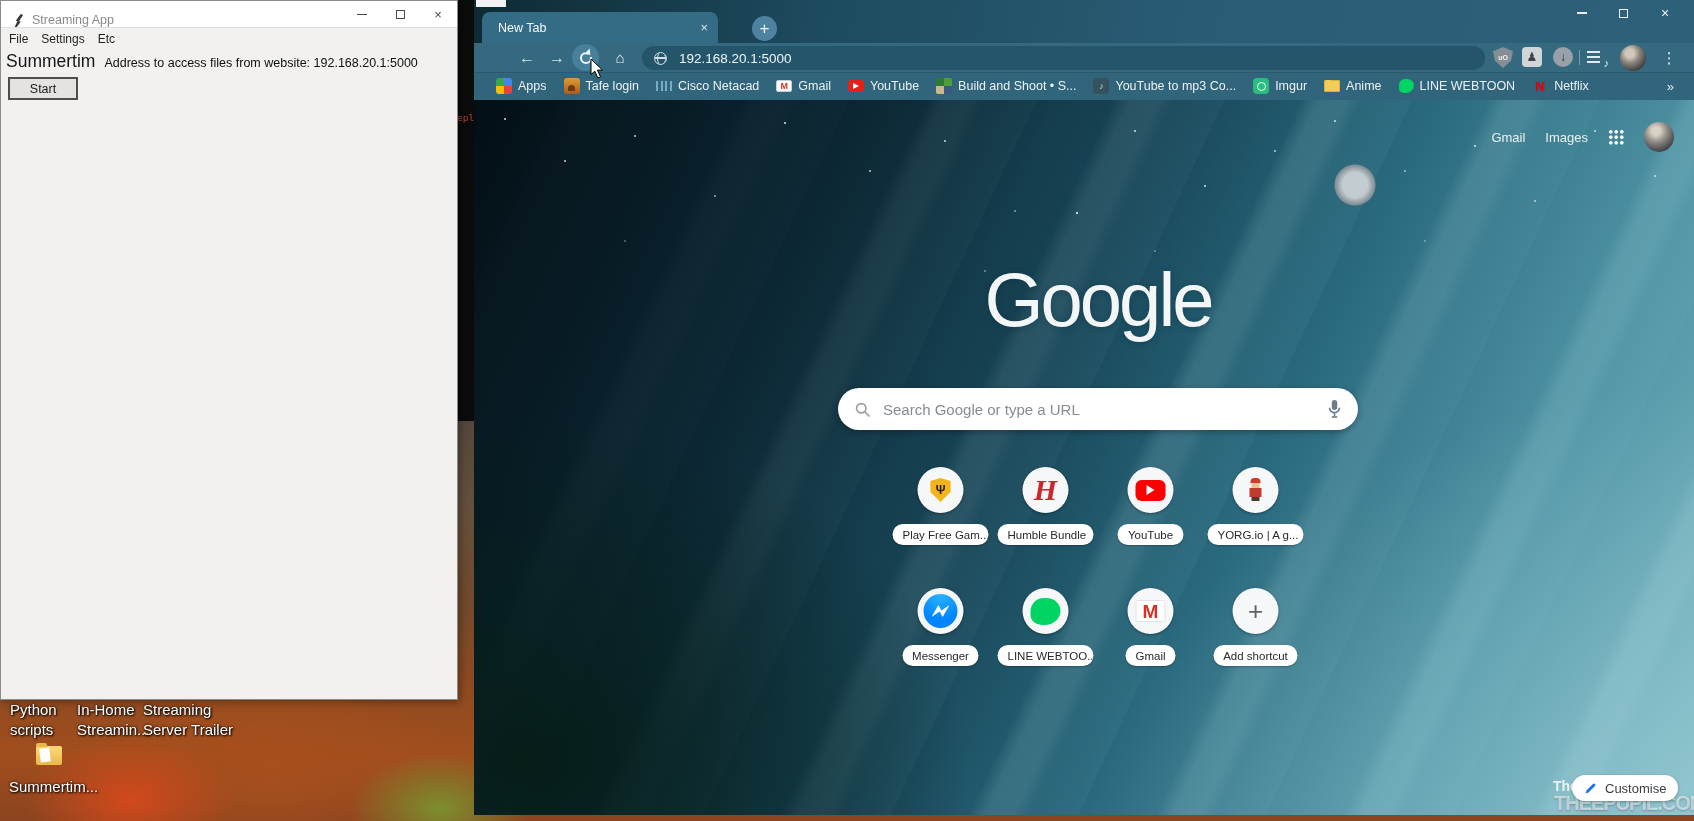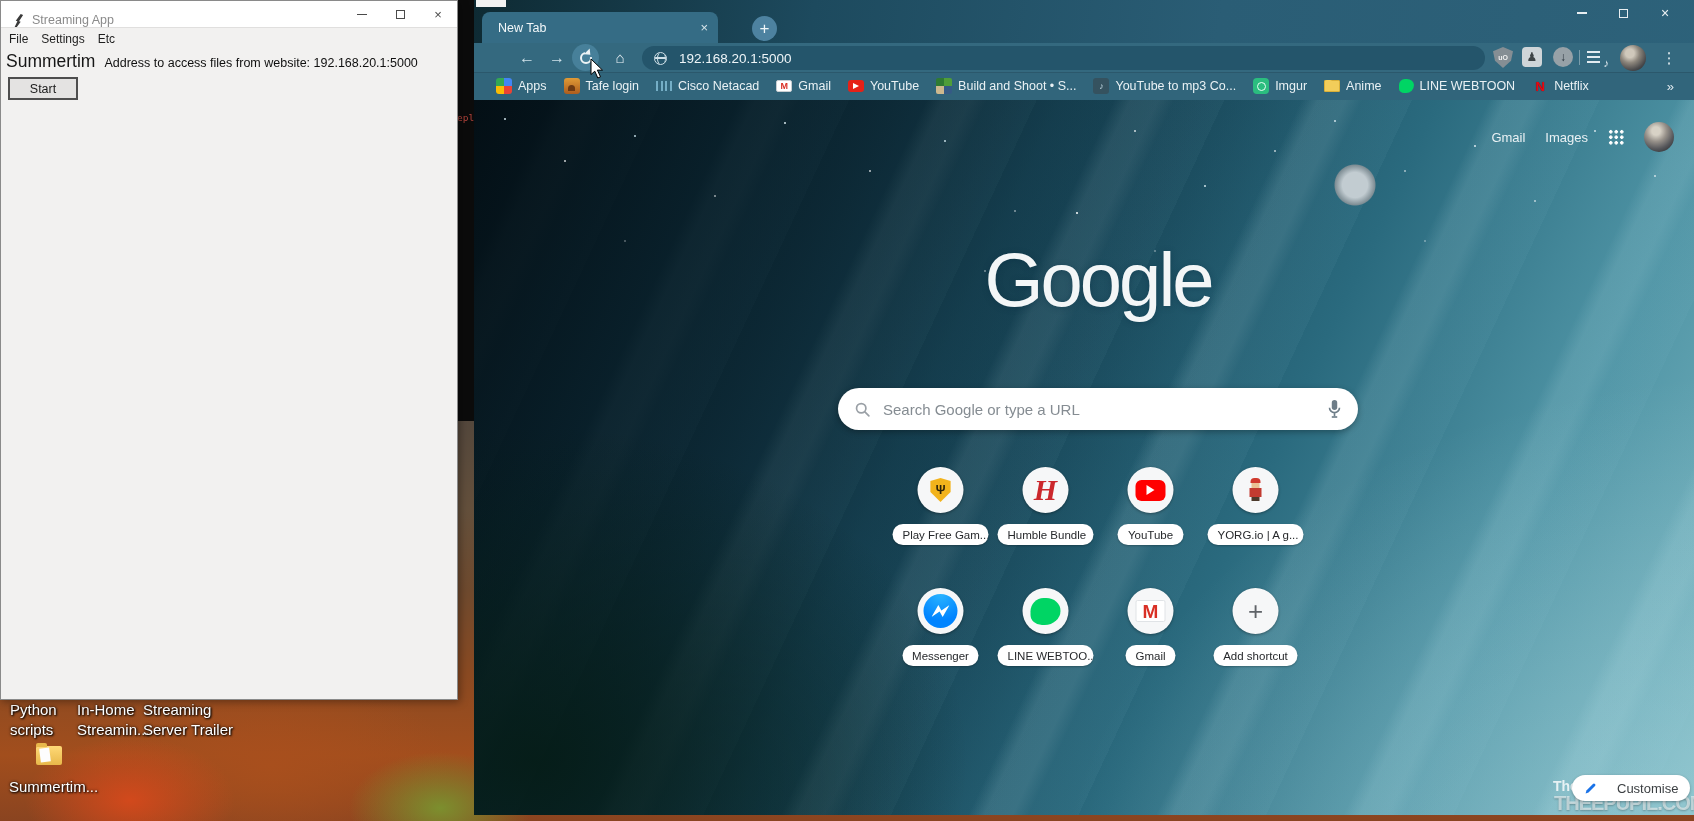--- a/index.html
+++ b/index.html
@@ -124,21 +124,21 @@
     box-shadow:30px 18px #cfe2e8,90px 60px rgba(255,255,255,.8),160px 35px #bdd6de,240px 95px rgba(255,255,255,.6),
     310px 22px #d7e8ee,395px 70px rgba(255,255,255,.75),470px 40px #c4dbe3,540px 110px rgba(255,255,255,.5),
     602px 112px #ffffff,660px 30px rgba(255,255,255,.8),730px 85px #d0e4ea,800px 50px rgba(255,255,255,.7),
     860px 20px #cfe2e8,930px 70px rgba(255,255,255,.6),1000px 45px #dceaf0,1060px 100px rgba(255,255,255,.65),
     1120px 30px #cfe2e8,1180px 75px rgba(255,255,255,.7),510px 170px rgba(255,255,255,.45),680px 150px rgba(255,255,255,.4),
     150px 140px rgba(255,255,255,.35),950px 140px rgba(255,255,255,.4)}
   .ntp-top{position:absolute;top:22px;right:20px;display:flex;align-items:center;gap:20px;color:#eaf1f4;font-size:13px}
   .grid9{width:16px;height:16px;background-image:radial-gradient(circle,#fff 1.6px,rgba(0,0,0,0) 1.9px);background-size:5.5px 5.5px}
   .avatar-lg{width:30px;height:30px;border-radius:50%;
     background:radial-gradient(circle at 40% 30%,#d8d2c6 0 15%,#97918a 38%,#55565a 65%,#1c1d1f 100%)}
-  .logo{position:absolute;top:136px;left:50%;transform:translateX(calc(-50% + 14px));
+  .logo{position:absolute;top:156px;left:50%;transform:translateX(calc(-50% + 14px));
     font-size:76px;font-weight:500;letter-spacing:-3px;color:#f3f6f7;text-shadow:0 1px 6px rgba(0,40,60,.35)}
   .searchbar{position:absolute;top:288px;left:50%;transform:translateX(calc(-50% + 14px));width:520px;height:42px;
     background:#fff;border-radius:21px;box-shadow:0 2px 6px rgba(0,0,0,.3);display:flex;align-items:center;padding:0 16px;gap:12px}
   .search-input{flex:1;border:0;outline:0;background:rgba(0,0,0,0);font-size:15px;color:#202124;font-family:inherit}
   .search-input::placeholder{color:#858c92}
   .tiles-row{position:absolute;left:50%;transform:translateX(calc(-50% + 14px));display:flex;gap:9px}
   .row1{top:367px}.row2{top:488px}
   .tile{width:96px;display:flex;flex-direction:column;align-items:center}
   .tile-circle{width:46px;height:46px;border-radius:50%;background:#f6f7f8;box-shadow:0 1px 3px rgba(0,0,0,.35);
     display:flex;align-items:center;justify-content:center}
@@ -156,21 +156,21 @@
   .ic-yorg .legs{position:absolute;top:19px;left:3px;width:8px;height:4px;background:#4c3a2c}
   .ic-msgr{width:34px;height:34px;border-radius:50%;background:radial-gradient(circle at 50% 0%,#2ab4ff,#0084ff 70%);position:relative}
   .ic-msgr .bolt{position:absolute;left:8px;top:11px;width:18px;height:12px;background:#fff;
     clip-path:polygon(0 100%,38% 0,55% 45%,100% 0,62% 100%,45% 55%)}
   .ic-webtoon-lg{width:30px;height:27px;background:#00d564;border-radius:48% 52% 58% 42%/55% 52% 58% 42%;position:relative}
   .ic-webtoon-lg::after{content:"";position:absolute;left:2px;bottom:-3px;border:5px solid rgba(0,0,0,0);border-top:7px solid #00d564;transform:rotate(25deg)}
   .ic-gmail-m{width:30px;height:22px;background:#fff;border:1px solid #e0e3e6;border-radius:2px;
     display:flex;align-items:center;justify-content:center;color:#d93025;font-weight:bold;font-size:19px;line-height:1}
   .ic-plus{color:#5f6368;font-size:26px;font-weight:300}
   .customise{position:absolute;left:1098px;top:675px;height:26px;padding:0 12px;background:#fff;border-radius:13px;
-    display:flex;align-items:center;gap:20px;font-size:13px;color:#3c4043;box-shadow:0 1px 3px rgba(0,0,0,.3);z-index:3}
+    display:flex;align-items:center;gap:8px;font-size:13px;color:#3c4043;box-shadow:0 1px 3px rgba(0,0,0,.3);z-index:3}
   .wm-the{position:absolute;left:1079px;top:678px;color:rgba(255,255,255,.8);font-size:14px;font-weight:bold;z-index:2}
   .wm-big{position:absolute;left:1080px;top:692px;color:rgba(255,255,255,.55);font-size:20px;font-weight:bold;
     letter-spacing:-1px;z-index:2;text-shadow:0 1px 2px rgba(0,0,0,.25)}
   .cursor{position:absolute;left:590px;top:58px;z-index:10}
 </style>
 </head>
 <body>
 
 <div class="screen">
 

